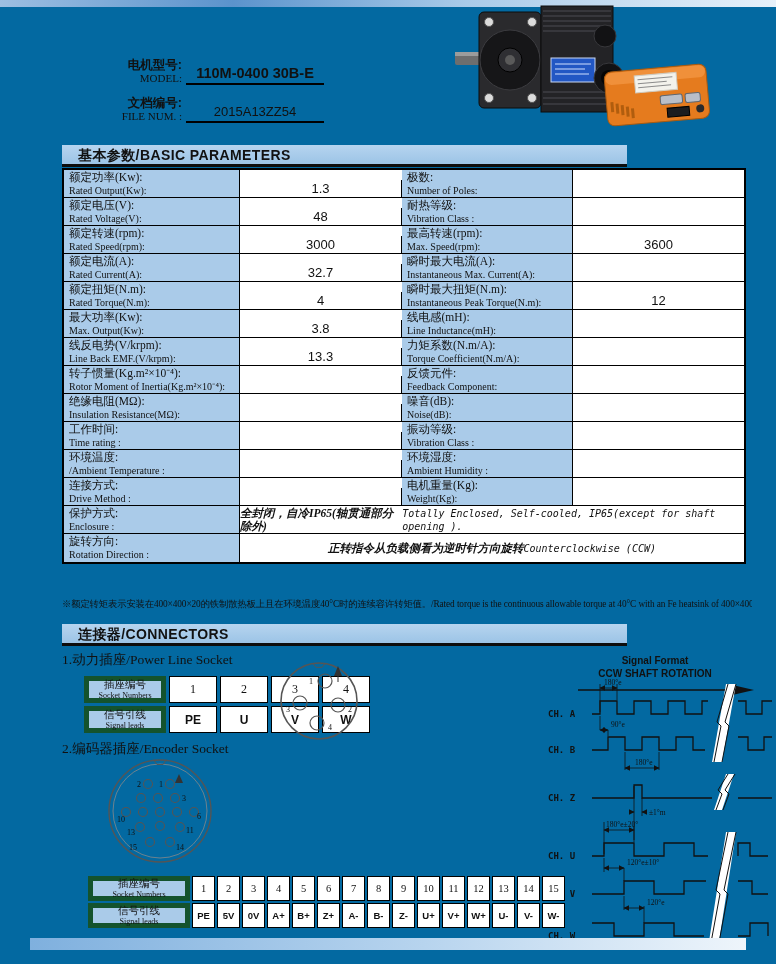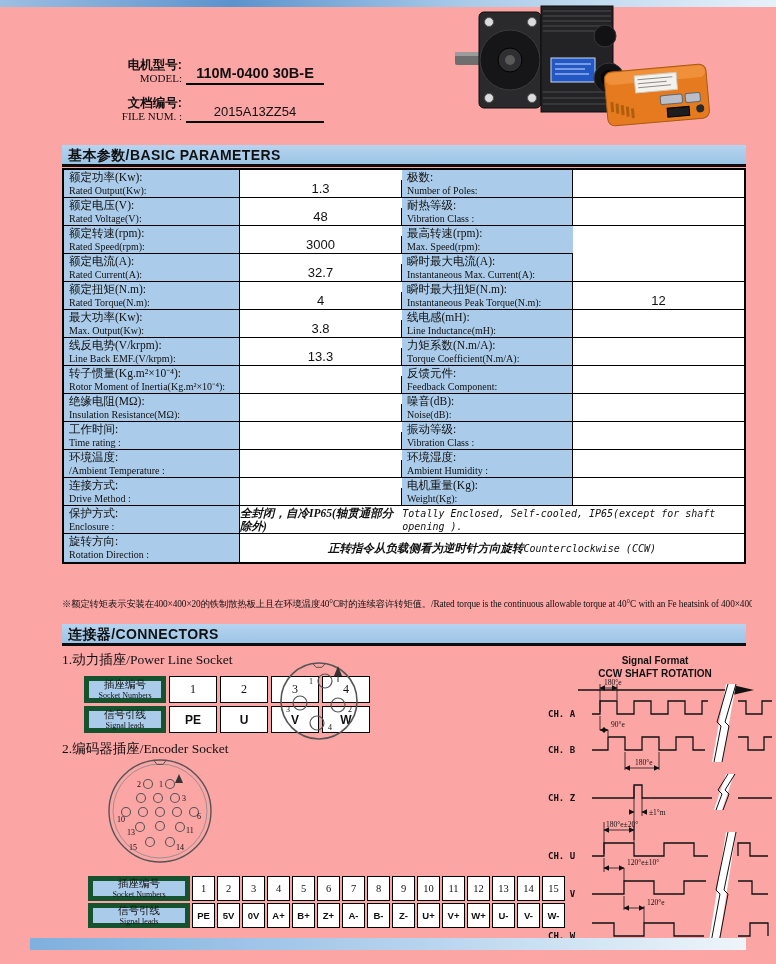--- a/index.html
+++ b/index.html
@@ -1,36 +1,36 @@
 <!DOCTYPE html>
 <html><head>
 <meta charset="utf-8">
 <style>
   html,body{margin:0;padding:0;background:#f4f4f4;}
-  .page{position:relative;width:776px;height:964px;background:#fca5a5;font-family:"Liberation Serif",serif;color:#111;overflow:hidden;margin:0 auto;}
+  .page{position:relative;width:776px;height:964px;background:#0369a1;font-family:"Liberation Serif",serif;color:#111;overflow:hidden;margin:0 auto;}
   .accentbar{position:absolute;left:0;top:0;width:776px;height:7px;
     background:linear-gradient(90deg,#9dbfe2 0%,#5b93cc 30%,#a9cbe9 60%,#e7f1fa 100%);}
   .accentbar.bottom{top:938px;left:30px;width:716px;height:12px;
     background:linear-gradient(90deg,#7fb0de 0%,#b7d4ee 55%,#eef5fb 100%);}
 
   
   .hblock{position:absolute;display:flex;align-items:flex-end;}
   .hlab{width:92px;text-align:right;}
   .hlab .zh{font-size:12.5px;font-weight:bold;line-height:14px;font-family:"Liberation Sans",sans-serif;}
   .hlab .en{font-size:11px;line-height:13px;}
   .hval{width:138px;margin-left:4px;border-bottom:2px solid #000;text-align:center;
         font-family:"Liberation Sans",sans-serif;padding-bottom:2px;}
   .hval.model{font-size:14.5px;font-weight:bold;}
   .hval.file{font-size:13px;}
 
   
-  .secbar{position:absolute;left:62px;width:684px;height:22px;box-sizing:border-box;
+  .secbar{position:absolute;left:62px;width:565px;height:22px;box-sizing:border-box;
     background:linear-gradient(180deg,#b6d4ef,#9cc4e6);border-bottom:3px solid #0d0d0d;
     font-family:"Liberation Sans",sans-serif;font-weight:bold;font-size:14px;line-height:21px;
-    padding-left:6px;letter-spacing:.4px;}
+    padding-left:16px;letter-spacing:.4px;}
 
   
   .ptable{position:absolute;left:62px;top:168px;width:684px;border:2px solid #000;box-sizing:border-box;background:#fff;}
   .prow{display:flex;height:28px;box-sizing:border-box;}
   .pc{box-sizing:border-box;border-right:1px solid #000;border-bottom:1px solid #000;overflow:hidden;}
   .prow .pc:last-child{border-right:none;}
   .plabel{background:#aacbe9;padding:1px 0 0 5px;}
   .plabel .zh{font-size:11.5px;line-height:13px;white-space:nowrap;}
   .plabel .en{font-size:10px;line-height:13px;white-space:nowrap;}
   .pval{display:flex;align-items:center;justify-content:center;
@@ -189,20 +189,21 @@
         <div class="prow">
           <div class="pc plabel">
             <div class="zh">额定转速(rpm):</div>
             <div class="en">Rated Speed(rpm):</div>
           </div>
           <div class="pc pval">3000</div>
           <div class="pc plabel">
             <div class="zh">最高转速(rpm):</div>
             <div class="en">Max. Speed(rpm):</div>
           </div>
+          <div class="pc pval">3600</div>
         </div>
 
         <div class="prow">
           <div class="pc plabel">
             <div class="zh">额定电流(A):</div>
             <div class="en">Rated Current(A):</div>
           </div>
           <div class="pc pval">32.7</div>
           <div class="pc plabel">
             <div class="zh">瞬时最大电流(A):</div>

